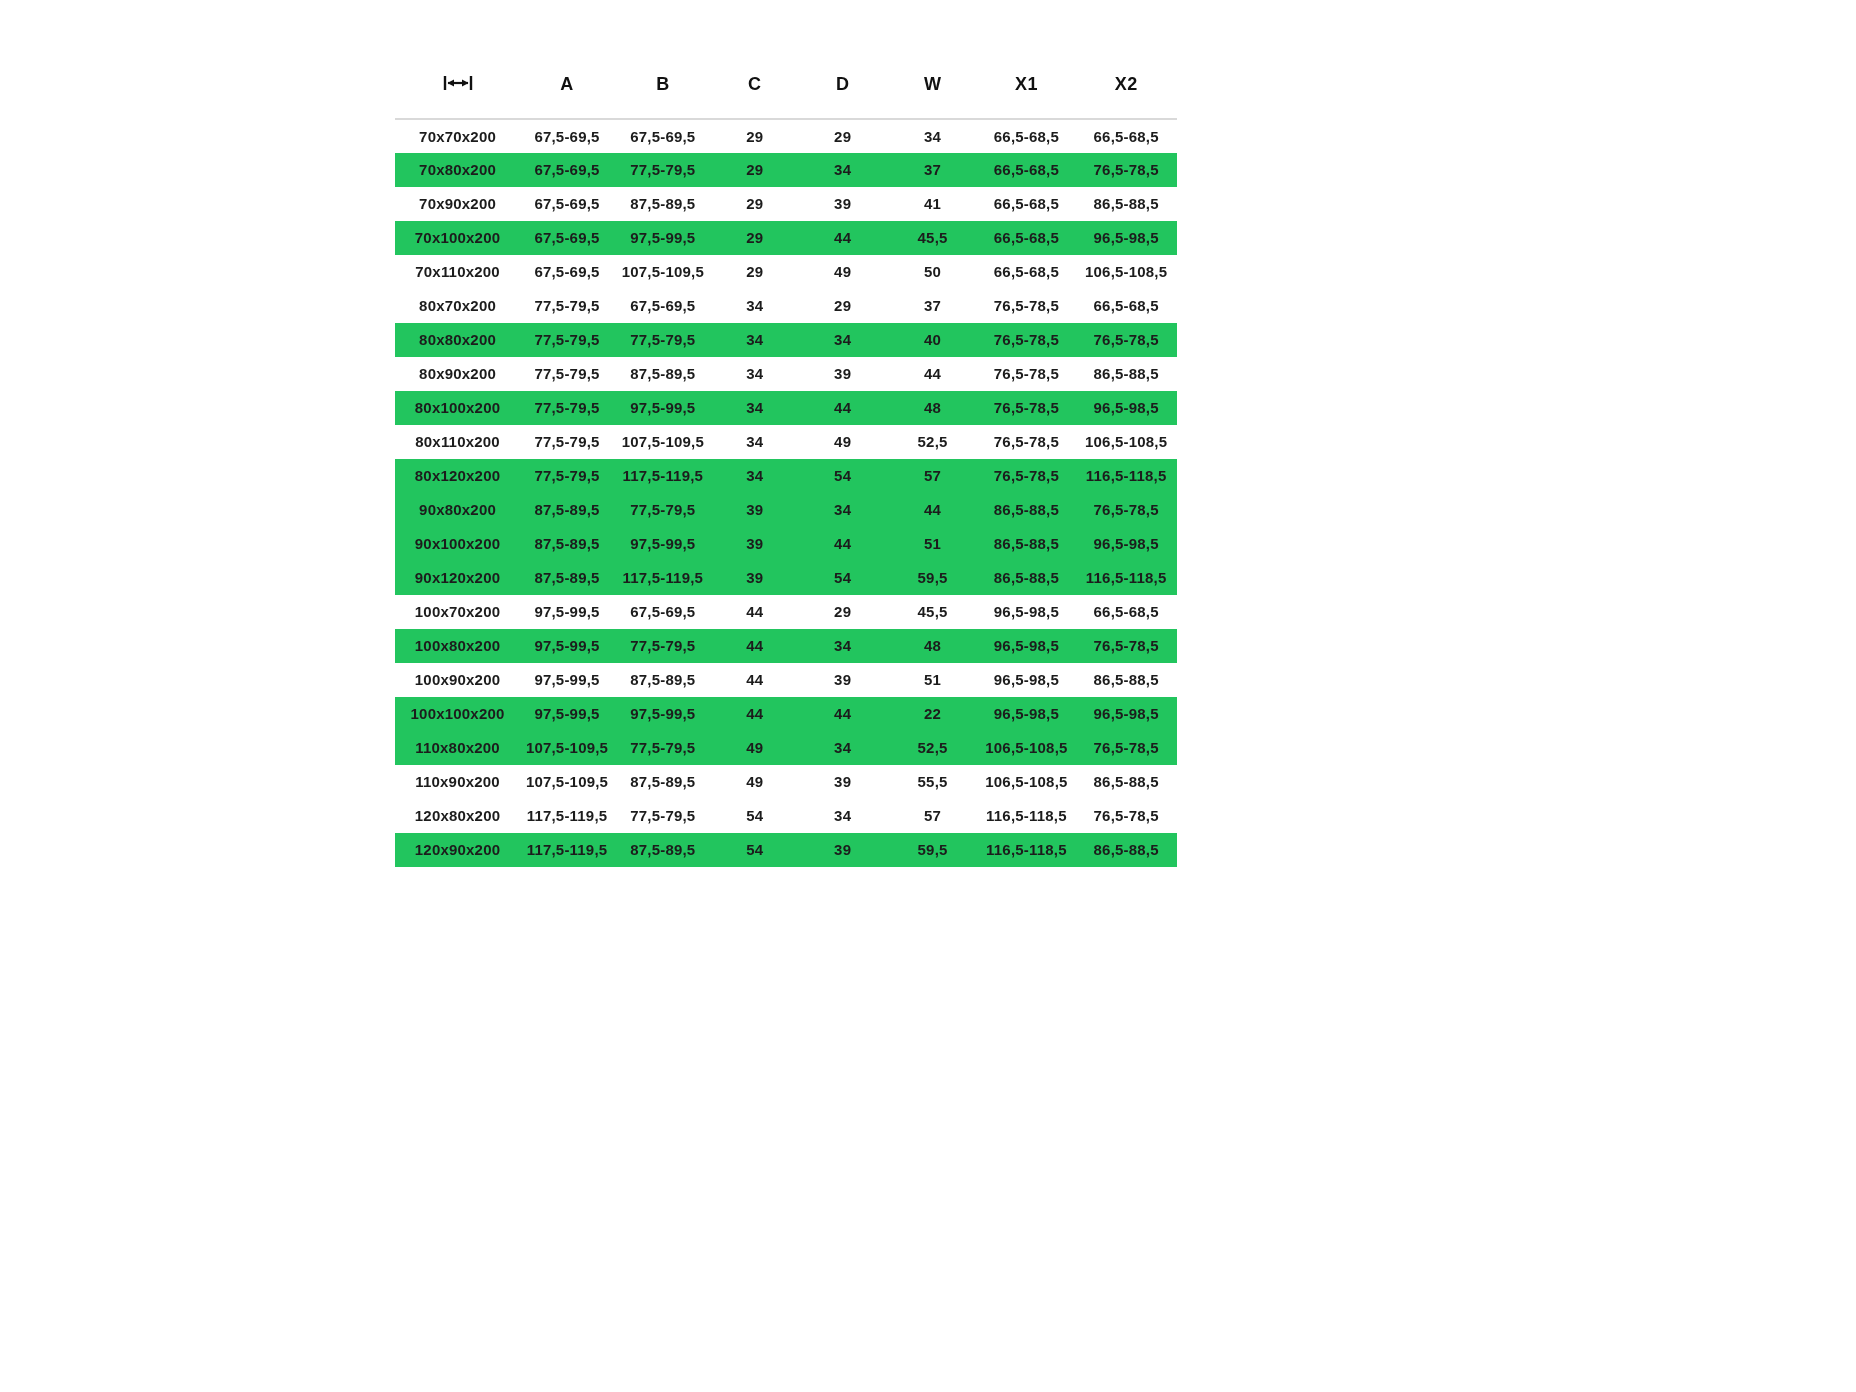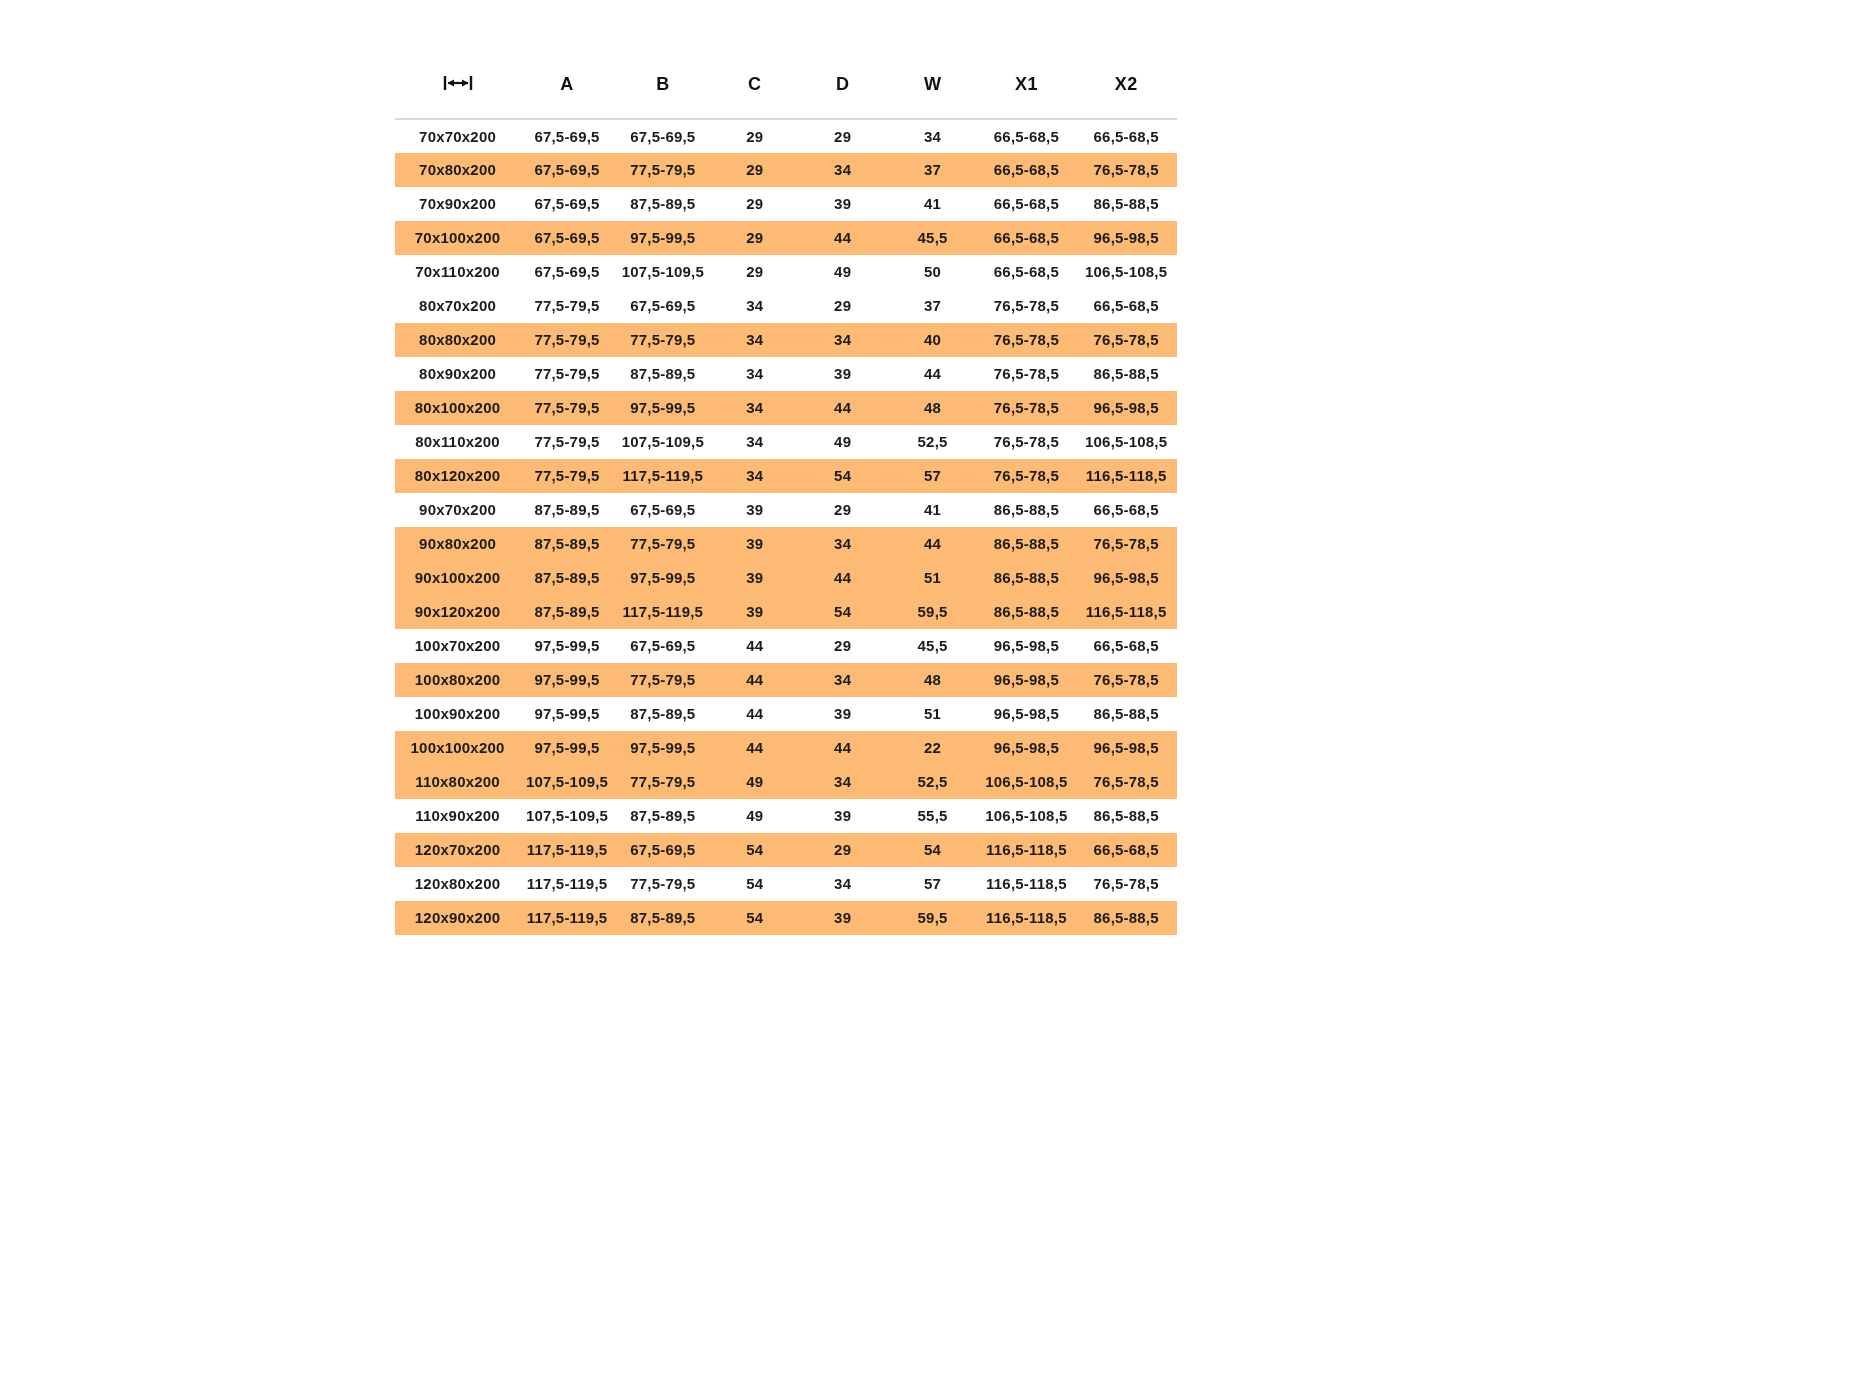--- a/index.html
+++ b/index.html
@@ -47,21 +47,21 @@
   tbody td {
     font-size: 15px;
     font-weight: 700;
     color: #1c1c1c;
     text-align: center;
     vertical-align: middle;
     height: 34px;
     white-space: nowrap;
     letter-spacing: 0.2px;
   }
-  tbody tr.stripe { background: #fdba74; }
+  tbody tr.stripe { background: #22c55e; }
 </style>
 </head>
 <body>
 
 <div class="table-wrap">
   <table>
     <colgroup>
       <col class="c-size">
         <col class="c-a">
         <col class="c-b">
@@ -197,30 +197,20 @@
         <tr class="stripe">
     <td>80x120x200</td>
     <td>77,5-79,5</td>
     <td>117,5-119,5</td>
     <td>34</td>
     <td>54</td>
     <td>57</td>
     <td>76,5-78,5</td>
     <td>116,5-118,5</td>
   </tr>
-        <tr>
-    <td>90x70x200</td>
-    <td>87,5-89,5</td>
-    <td>67,5-69,5</td>
-    <td>39</td>
-    <td>29</td>
-    <td>41</td>
-    <td>86,5-88,5</td>
-    <td>66,5-68,5</td>
-  </tr>
         <tr class="stripe">
     <td>90x80x200</td>
     <td>87,5-89,5</td>
     <td>77,5-79,5</td>
     <td>39</td>
     <td>34</td>
     <td>44</td>
     <td>86,5-88,5</td>
     <td>76,5-78,5</td>
   </tr>
@@ -296,30 +286,20 @@
   </tr>
         <tr>
     <td>110x90x200</td>
     <td>107,5-109,5</td>
     <td>87,5-89,5</td>
     <td>49</td>
     <td>39</td>
     <td>55,5</td>
     <td>106,5-108,5</td>
     <td>86,5-88,5</td>
-  </tr>
-        <tr class="stripe">
-    <td>120x70x200</td>
-    <td>117,5-119,5</td>
-    <td>67,5-69,5</td>
-    <td>54</td>
-    <td>29</td>
-    <td>54</td>
-    <td>116,5-118,5</td>
-    <td>66,5-68,5</td>
   </tr>
         <tr>
     <td>120x80x200</td>
     <td>117,5-119,5</td>
     <td>77,5-79,5</td>
     <td>54</td>
     <td>34</td>
     <td>57</td>
     <td>116,5-118,5</td>
     <td>76,5-78,5</td>

